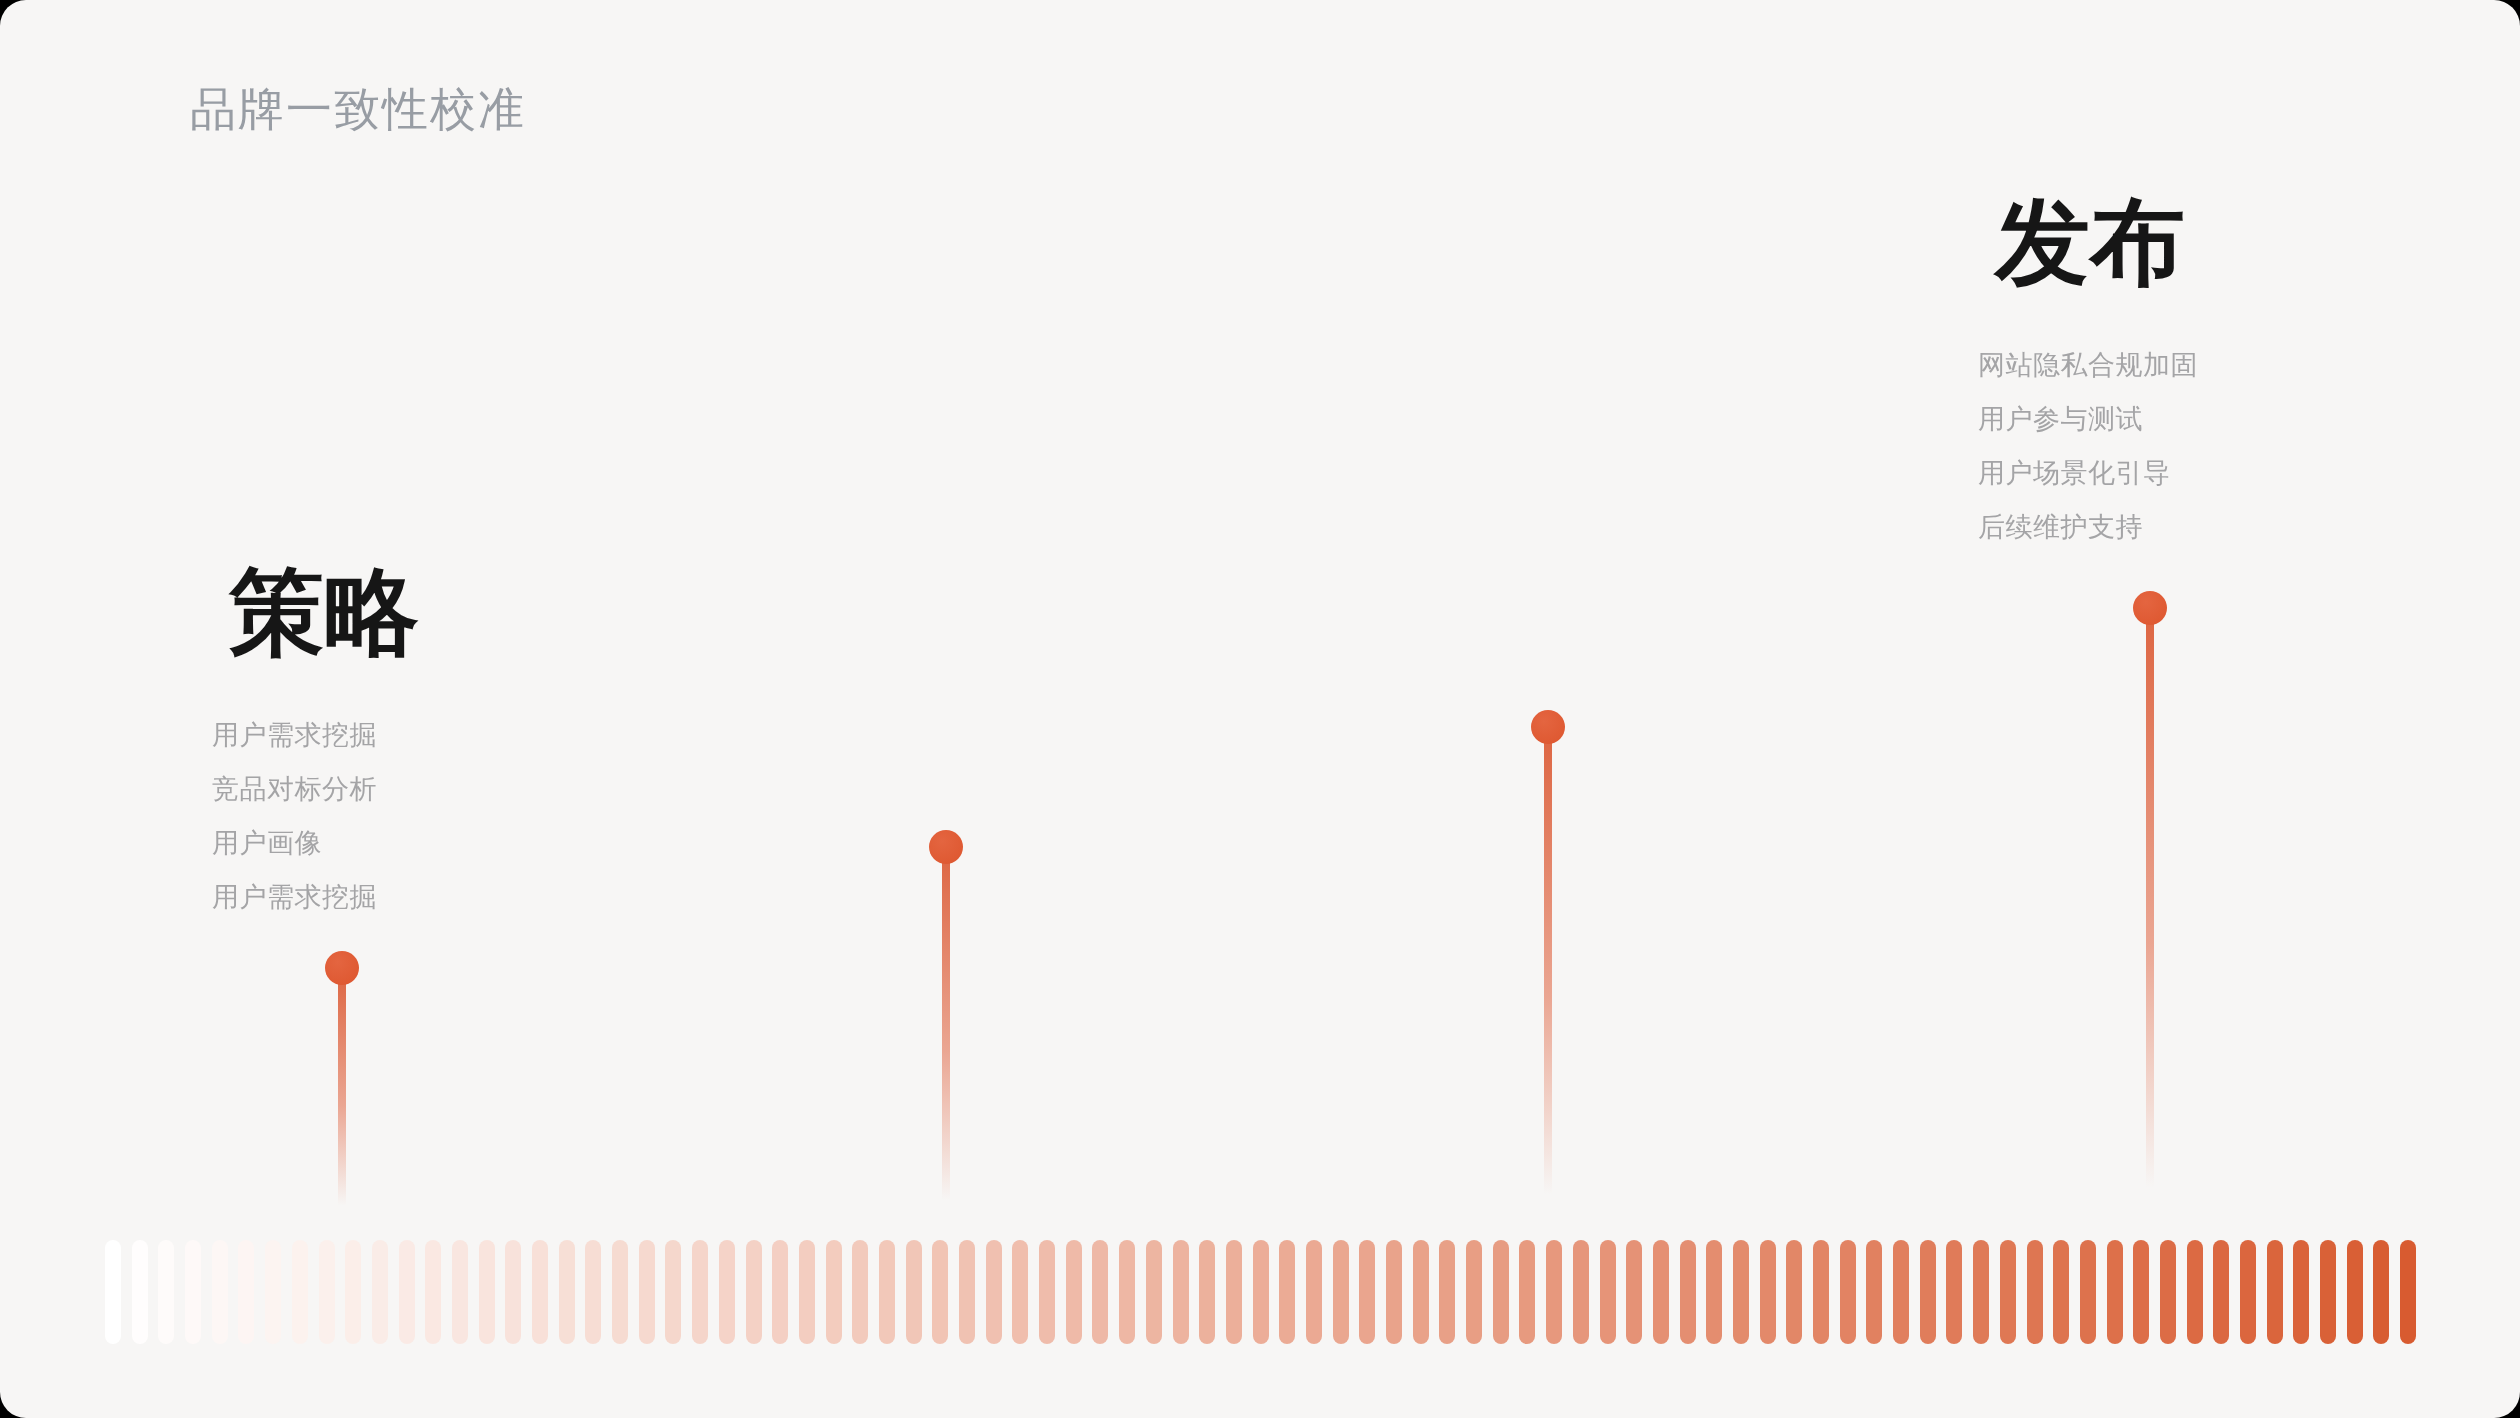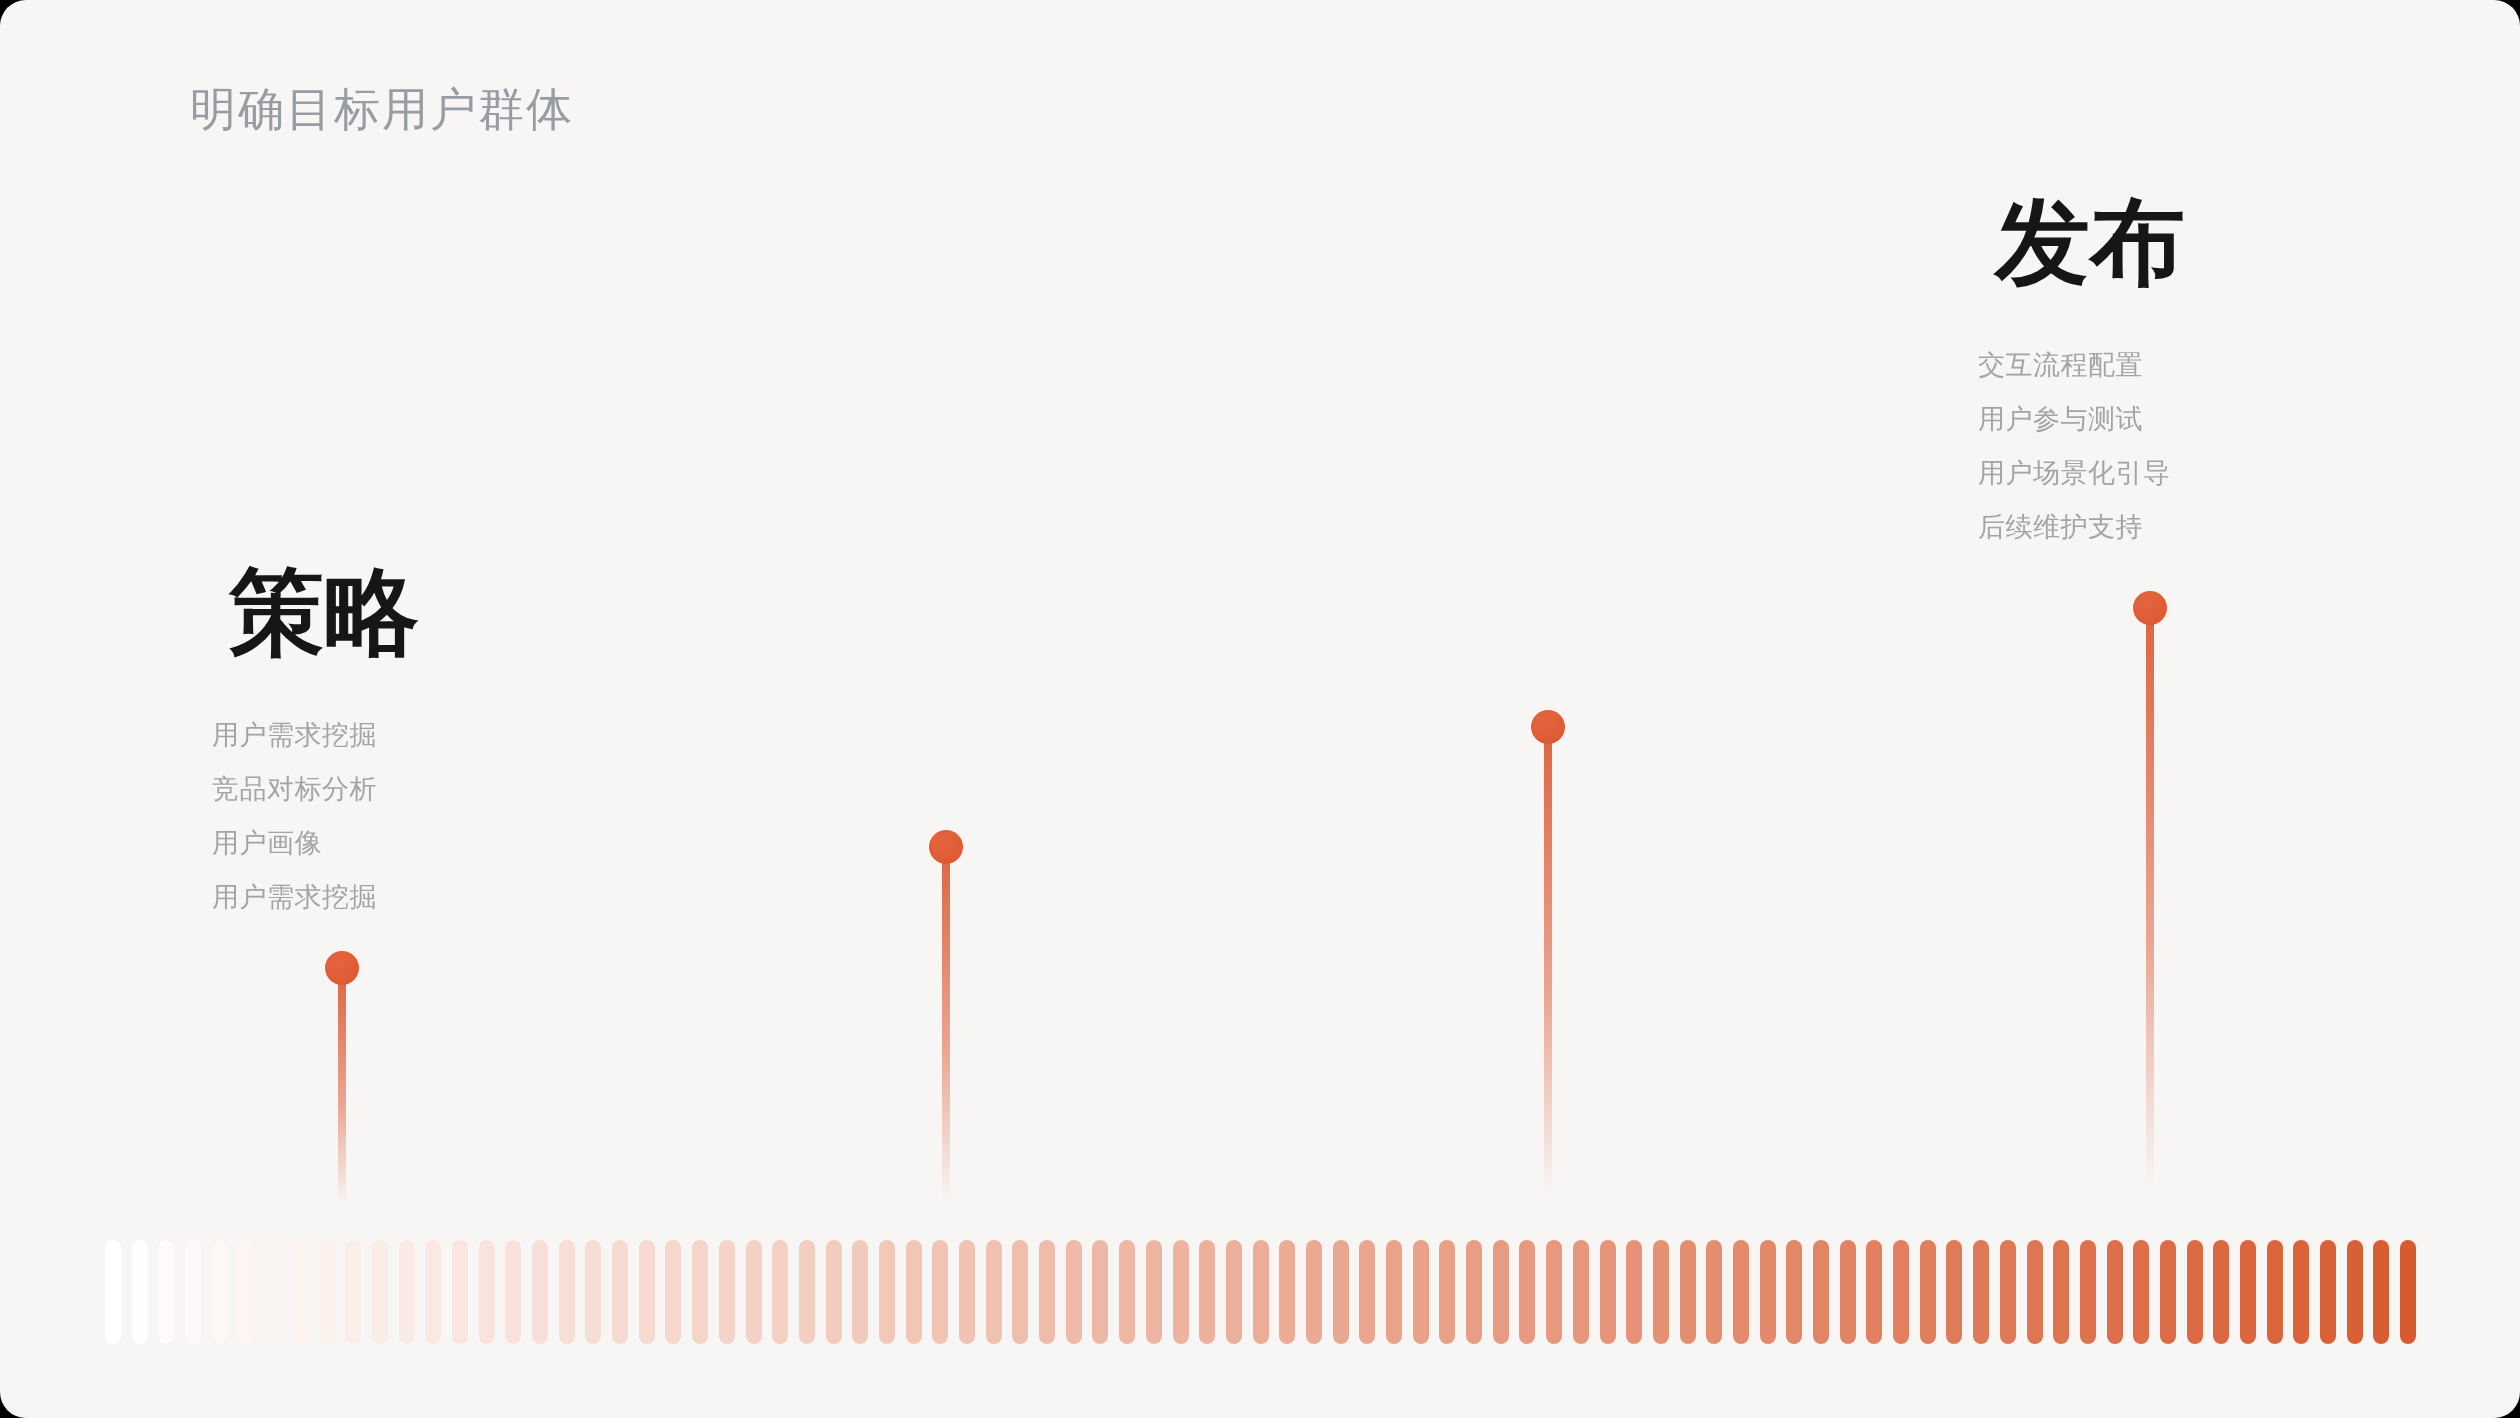--- a/index.html
+++ b/index.html
@@ -54,41 +54,41 @@
     display:flex;justify-content:space-between;align-items:stretch;
   }
   .ticks .bar{width:16px;height:104px;border-radius:8px;flex:0 0 auto;}
 </style>
 </head>
 <body>
 
 <div class="card">
 
   <div class="subtitle">
-    <div>明确目标用户群体</div>
+    <div>品牌一致性校准</div>
   </div>
 
   <div class="section s1">
     <h2>策略</h2>
     <ul>
       <li>用户需求挖掘</li>
       <li>竞品对标分析</li>
       <li>用户画像</li>
       <li>用户需求挖掘</li>
     </ul>
   </div>
 
 
   <div class="section s3">
   </div>
 
   <div class="section s4">
     <h2>发布</h2>
     <ul>
-      <li>交互流程配置</li>
+      <li>网站隐私合规加固</li>
       <li>用户参与测试</li>
       <li>用户场景化引导</li>
       <li>后续维护支持</li>
     </ul>
   </div>
 
   <div class="pin p1">
     <div class="stem"></div>
     <div class="dot"></div>
   </div>

